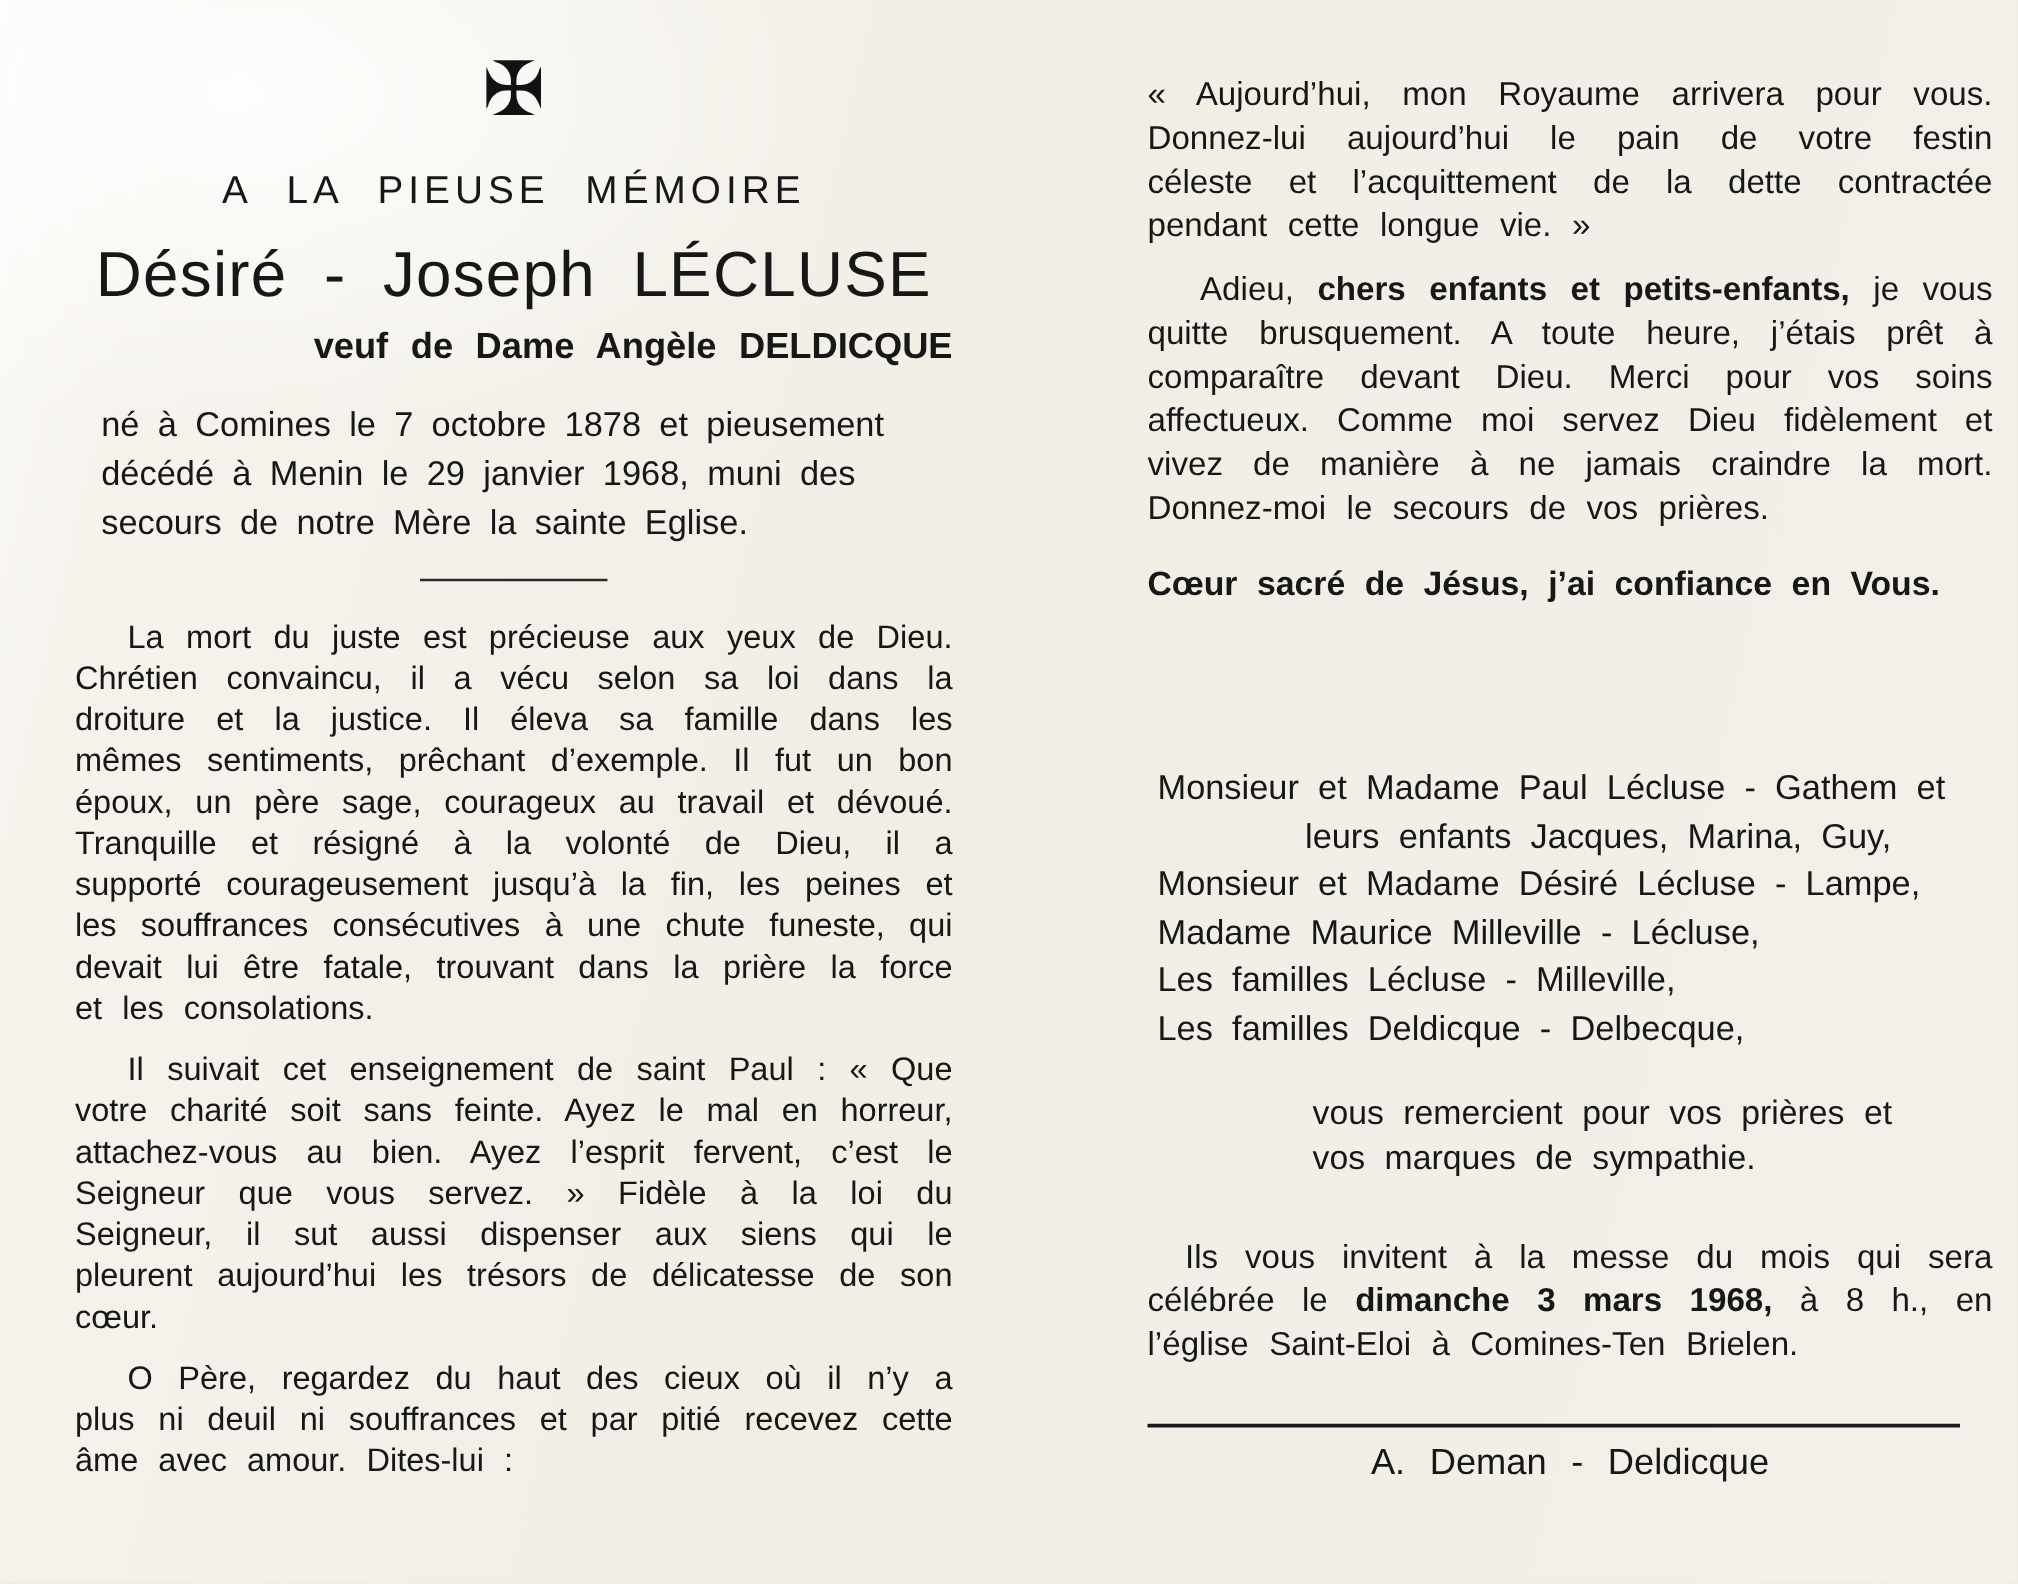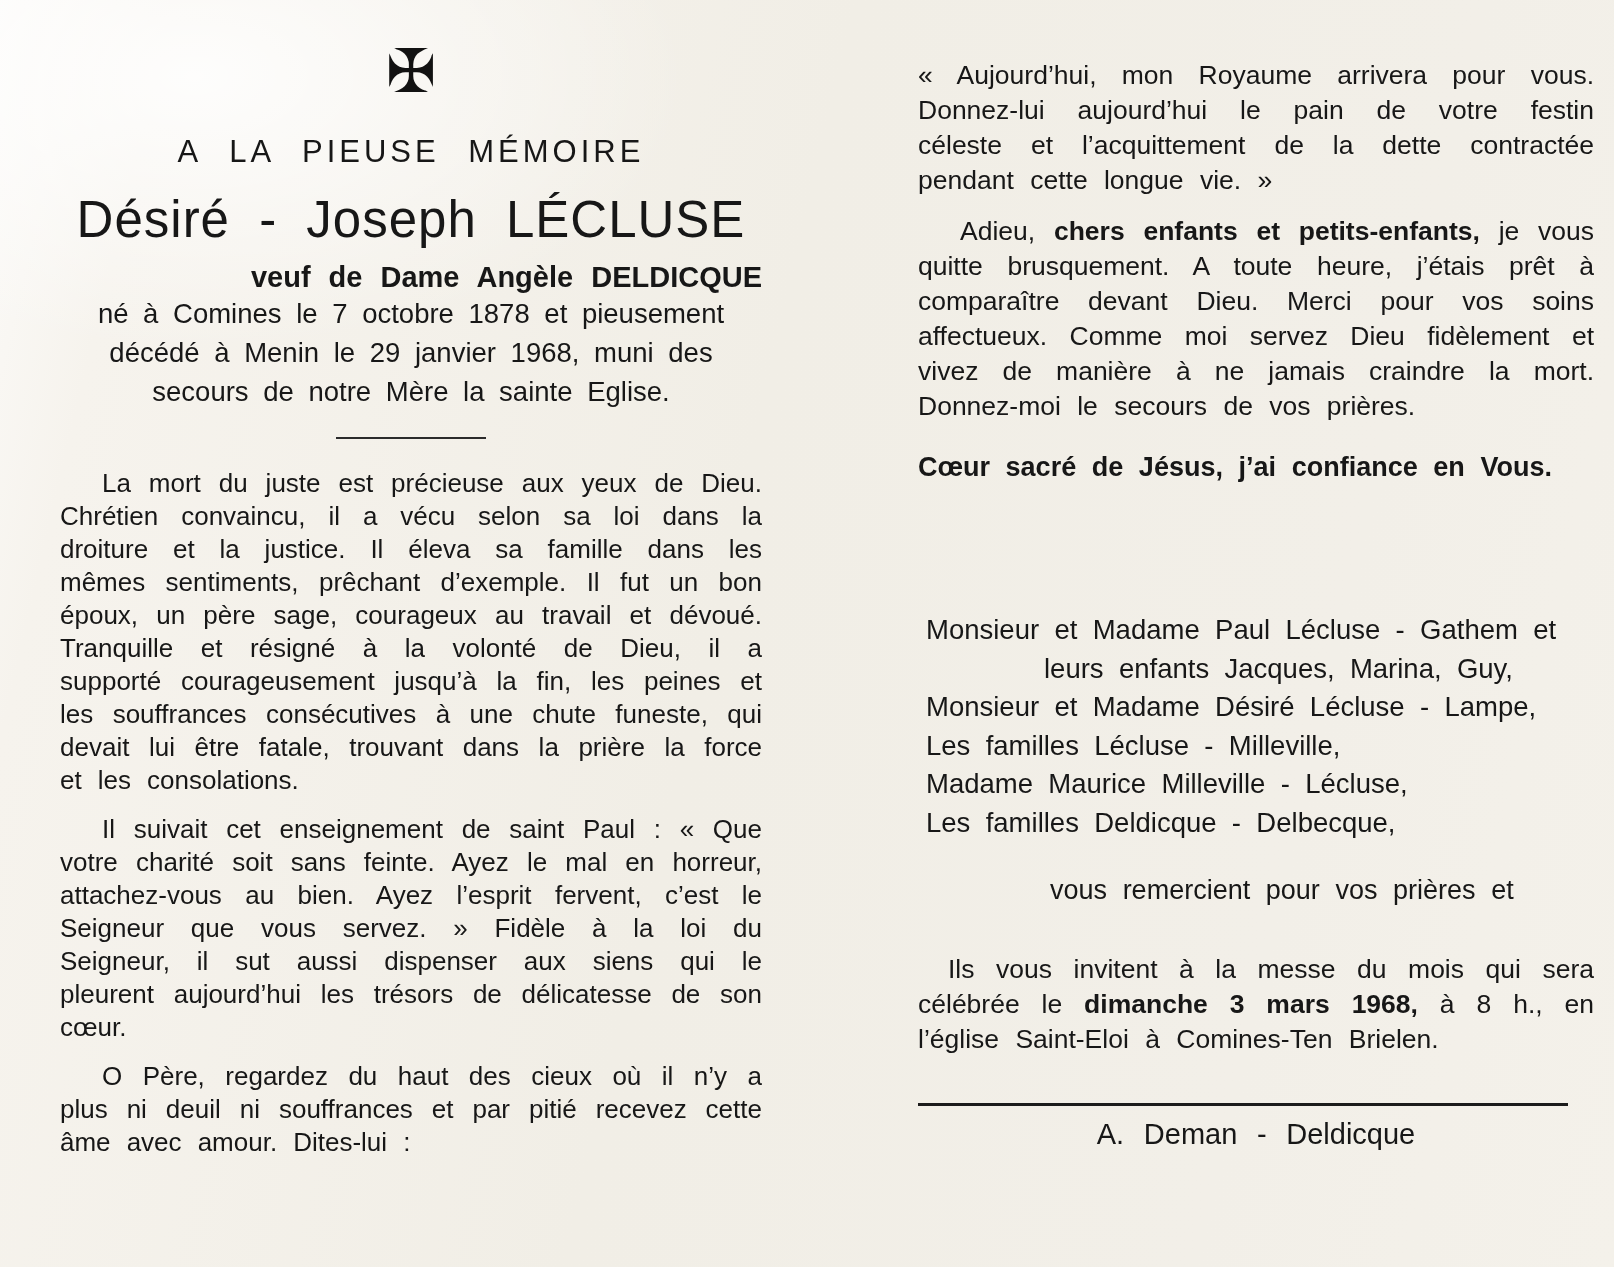--- a/index.html
+++ b/index.html
@@ -66,23 +66,23 @@
     white-space: nowrap;
   }
   .widower-line {
     margin-top: 12px;
     text-align: right;
     font-size: 29px;
     font-weight: 700;
     word-spacing: 10px;
   }
   .vitals {
-    margin: 0 auto 0;
+    margin: 26px auto 0;
     width: 660px;
-    text-align: center;
+    text-align: left;
     font-size: 27.5px;
     line-height: 39px;
     word-spacing: 7px;
   }
   .header-divider {
     width: 150px;
     height: 0;
     border-top: 2px solid #2b2b2b;
     margin: 26px auto 0;
   }
@@ -189,27 +189,28 @@
     <p class="para">
       <span>Adieu, </span><span class="bold">chers enfants et petits-enfants,</span><span> je vous quitte brusquement. A toute heure, j’étais prêt à comparaître devant Dieu. Merci pour vos soins affectueux. Comme moi servez Dieu fidèlement et vivez de manière à ne jamais craindre la mort. Donnez-moi le secours de vos prières.</span>
     </p>
 
     <div class="sacred-heart-line">Cœur sacré de Jésus, j’ai confiance en Vous.</div>
 
     <ul class="family-list">
       <li>Monsieur et Madame Paul Lécluse - Gathem et</li>
       <li class="indented">leurs enfants Jacques, Marina, Guy,</li>
       <li>Monsieur et Madame Désiré Lécluse - Lampe,</li>
+      <li>Madame Maurice Milleville - Lécluse,</li>
       <li>Les familles Lécluse - Milleville,</li>
-      <li>Madame Maurice Milleville - Lécluse,</li>
       <li>Les familles Deldicque - Delbecque,</li>
     </ul>
 
     <div class="thanks-block">
       <div>vous remercient pour vos prières et</div>
+      <div>vos marques de sympathie.</div>
     </div>
 
     <p class="para invitation">
       <span>Ils vous invitent à la messe du mois qui sera célébrée le </span><span class="bold">dimanche 3 mars 1968,</span><span> à 8 h., en l’église Saint-Eloi à Comines-Ten Brielen.</span>
     </p>
 
     <div class="printer-rule"></div>
     <div class="printer-name">A. Deman - Deldicque</div>
   </div>
 

